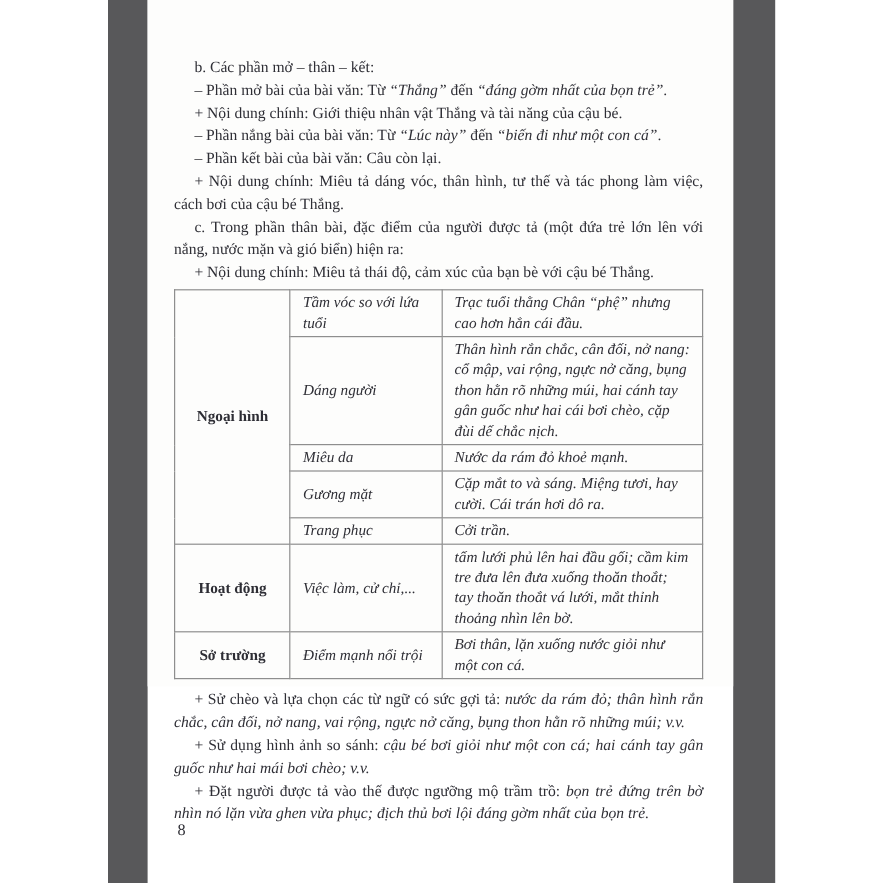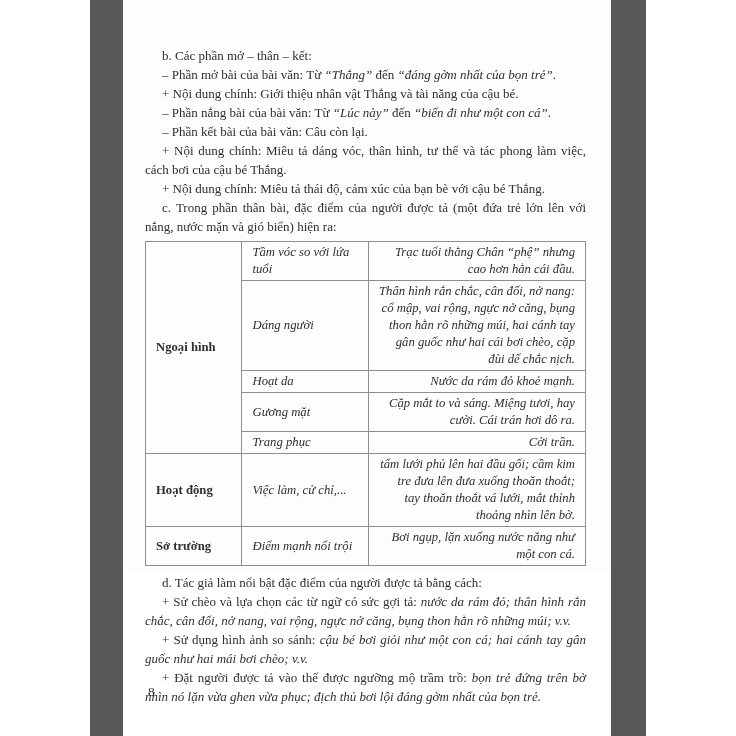--- a/index.html
+++ b/index.html
@@ -27,85 +27,84 @@
     border-collapse:collapse; width:441px;
     margin:5px 0 7px 0;
     font-size:12.7px; line-height:17px; text-align:left;
   }
   table.analysis td {
     border:1px solid #8e8e8e;
     padding:2px 10px;
     vertical-align:middle;
     color:#2e2e35;
   }
-  td.cat  { font-weight:bold; padding:2px 4px; width:78px; }
+  td.cat  { font-weight:bold; text-align:center; padding:2px 4px; width:78px; }
   td.asp  { width:110px; padding:2px 4px 2px 12px;font-style:italic; }
-  td.desc { font-style:italic; width:207px;text-align:right; }
+  td.desc { font-style:italic; width:207px; }
   .pageno {
     position:absolute; left:25px; top:684px;
     font-size:13.5px; color:#2e2e35;
   }
 </style>
 </head>
 <body>
 
 <div class="band left"></div>
 <div class="band right"></div>
 
 <div class="page">
   <div class="content">
     <div>
         <p><span>b. Các phần mở – thân – kết:</span></p>
         <p><span>– Phần mở bài của bài văn: Từ </span><span class="it">“Thắng”</span><span> đến </span><span class="it">“đáng gờm nhất của bọn trẻ”</span><span>.</span></p>
         <p><span>+ Nội dung chính: Giới thiệu nhân vật Thắng và tài năng của cậu bé.</span></p>
         <p><span>– Phần nắng bài của bài văn: Từ </span><span class="it">“Lúc này”</span><span> đến </span><span class="it">“biến đi như một con cá”</span><span>.</span></p>
         <p><span>– Phần kết bài của bài văn: Câu còn lại.</span></p>
         <p><span>+ Nội dung chính: Miêu tả dáng vóc, thân hình, tư thế và tác phong làm việc, cách bơi của cậu bé Thắng.</span></p>
+        <p><span>c. Trong phần thân bài, đặc điểm của người được tả (một đứa trẻ lớn lên với nắng, nước mặn và gió biển) hiện ra:</span></p>
         <p><span>+ Nội dung chính: Miêu tả thái độ, cảm xúc của bạn bè với cậu bé Thắng.</span></p>
-        <p><span>c. Trong phần thân bài, đặc điểm của người được tả (một đứa trẻ lớn lên với nắng, nước mặn và gió biển) hiện ra:</span></p>
       </div>
 
     <table class="analysis">
       <tbody>
           <tr>
             <td class="cat" rowspan="5">Ngoại hình</td>
             <td class="asp">Tầm vóc so với lứa tuổi</td>
             <td class="desc">Trạc tuổi thằng Chân “phệ” nhưng cao hơn hẳn cái đầu.</td>
           </tr>
           <tr>
             <td class="asp">Dáng người</td>
             <td class="desc">Thân hình rắn chắc, cân đối, nở nang: cổ mập, vai rộng, ngực nở căng, bụng thon hằn rõ những múi, hai cánh tay gân guốc như hai cái bơi chèo, cặp đùi dế chắc nịch.</td>
           </tr>
           <tr>
-            <td class="asp">Hoạt da</td>
+            <td class="asp">Miêu da</td>
             <td class="desc">Nước da rám đỏ khoẻ mạnh.</td>
           </tr>
           <tr>
             <td class="asp">Gương mặt</td>
             <td class="desc">Cặp mắt to và sáng. Miệng tươi, hay cười. Cái trán hơi dô ra.</td>
           </tr>
           <tr>
             <td class="asp">Trang phục</td>
             <td class="desc">Cởi trần.</td>
           </tr>
           <tr>
             <td class="cat" rowspan="1">Hoạt động</td>
             <td class="asp">Việc làm, cử chỉ,...</td>
             <td class="desc">tấm lưới phủ lên hai đầu gối; cầm kim tre đưa lên đưa xuống thoăn thoắt; tay thoăn thoắt vá lưới, mắt thỉnh thoảng nhìn lên bờ.</td>
           </tr>
           <tr>
             <td class="cat" rowspan="1">Sở trường</td>
             <td class="asp">Điểm mạnh nổi trội</td>
-            <td class="desc">Bơi ngụp, lặn xuống nước năng như một con cá.</td>
+            <td class="desc">Bơi thân, lặn xuống nước giỏi như một con cá.</td>
           </tr>
         </tbody>
     </table>
 
     <div>
-        <p><span>d. Tác giả làm nổi bật đặc điểm của người được tả bằng cách:</span></p>
         <p><span>+ Sử chèo và lựa chọn các từ ngữ có sức gợi tả: </span><span class="it">nước da rám đỏ; thân hình rắn chắc, cân đối, nở nang, vai rộng, ngực nở căng, bụng thon hằn rõ những múi; v.v.</span></p>
         <p><span>+ Sử dụng hình ảnh so sánh: </span><span class="it">cậu bé bơi giỏi như một con cá; hai cánh tay gân guốc như hai mái bơi chèo; v.v.</span></p>
         <p><span>+ Đặt người được tả vào thế được ngưỡng mộ trầm trồ: </span><span class="it">bọn trẻ đứng trên bờ nhìn nó lặn vừa ghen vừa phục; địch thủ bơi lội đáng gờm nhất của bọn trẻ.</span></p>
       </div>
   </div>
 
   <div class="pageno">8</div>
 </div>
 
 </body></html>

